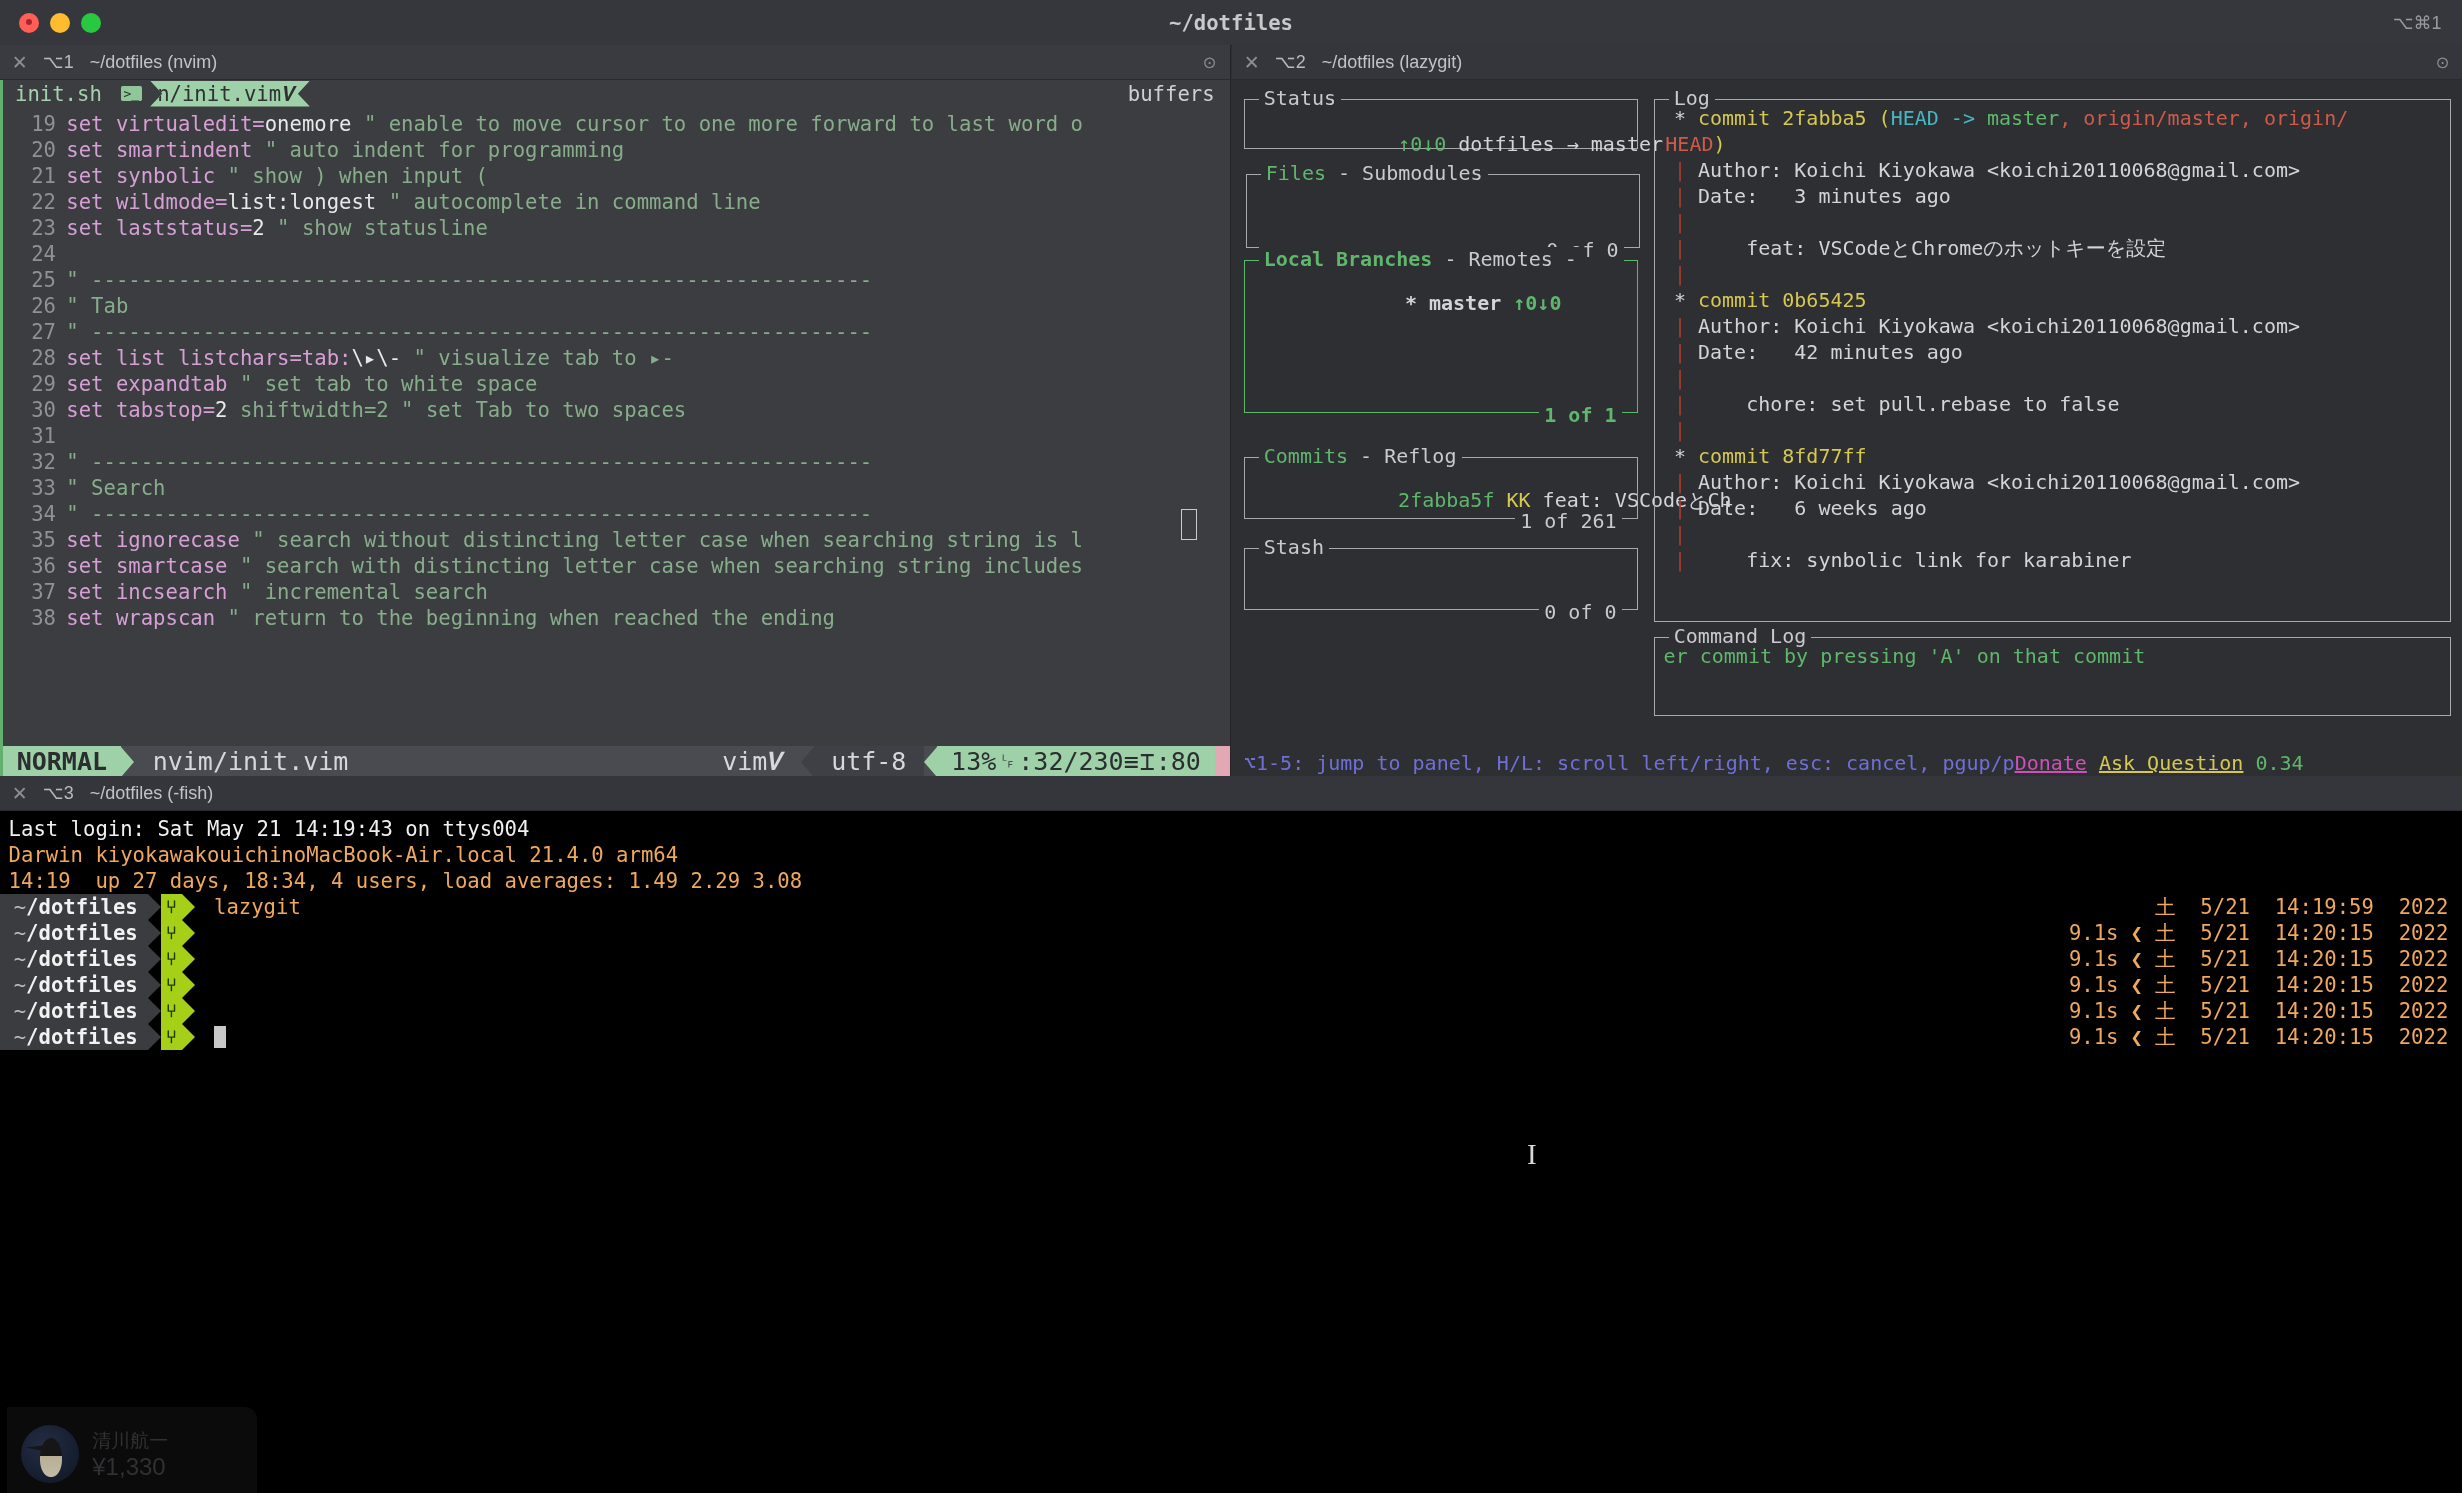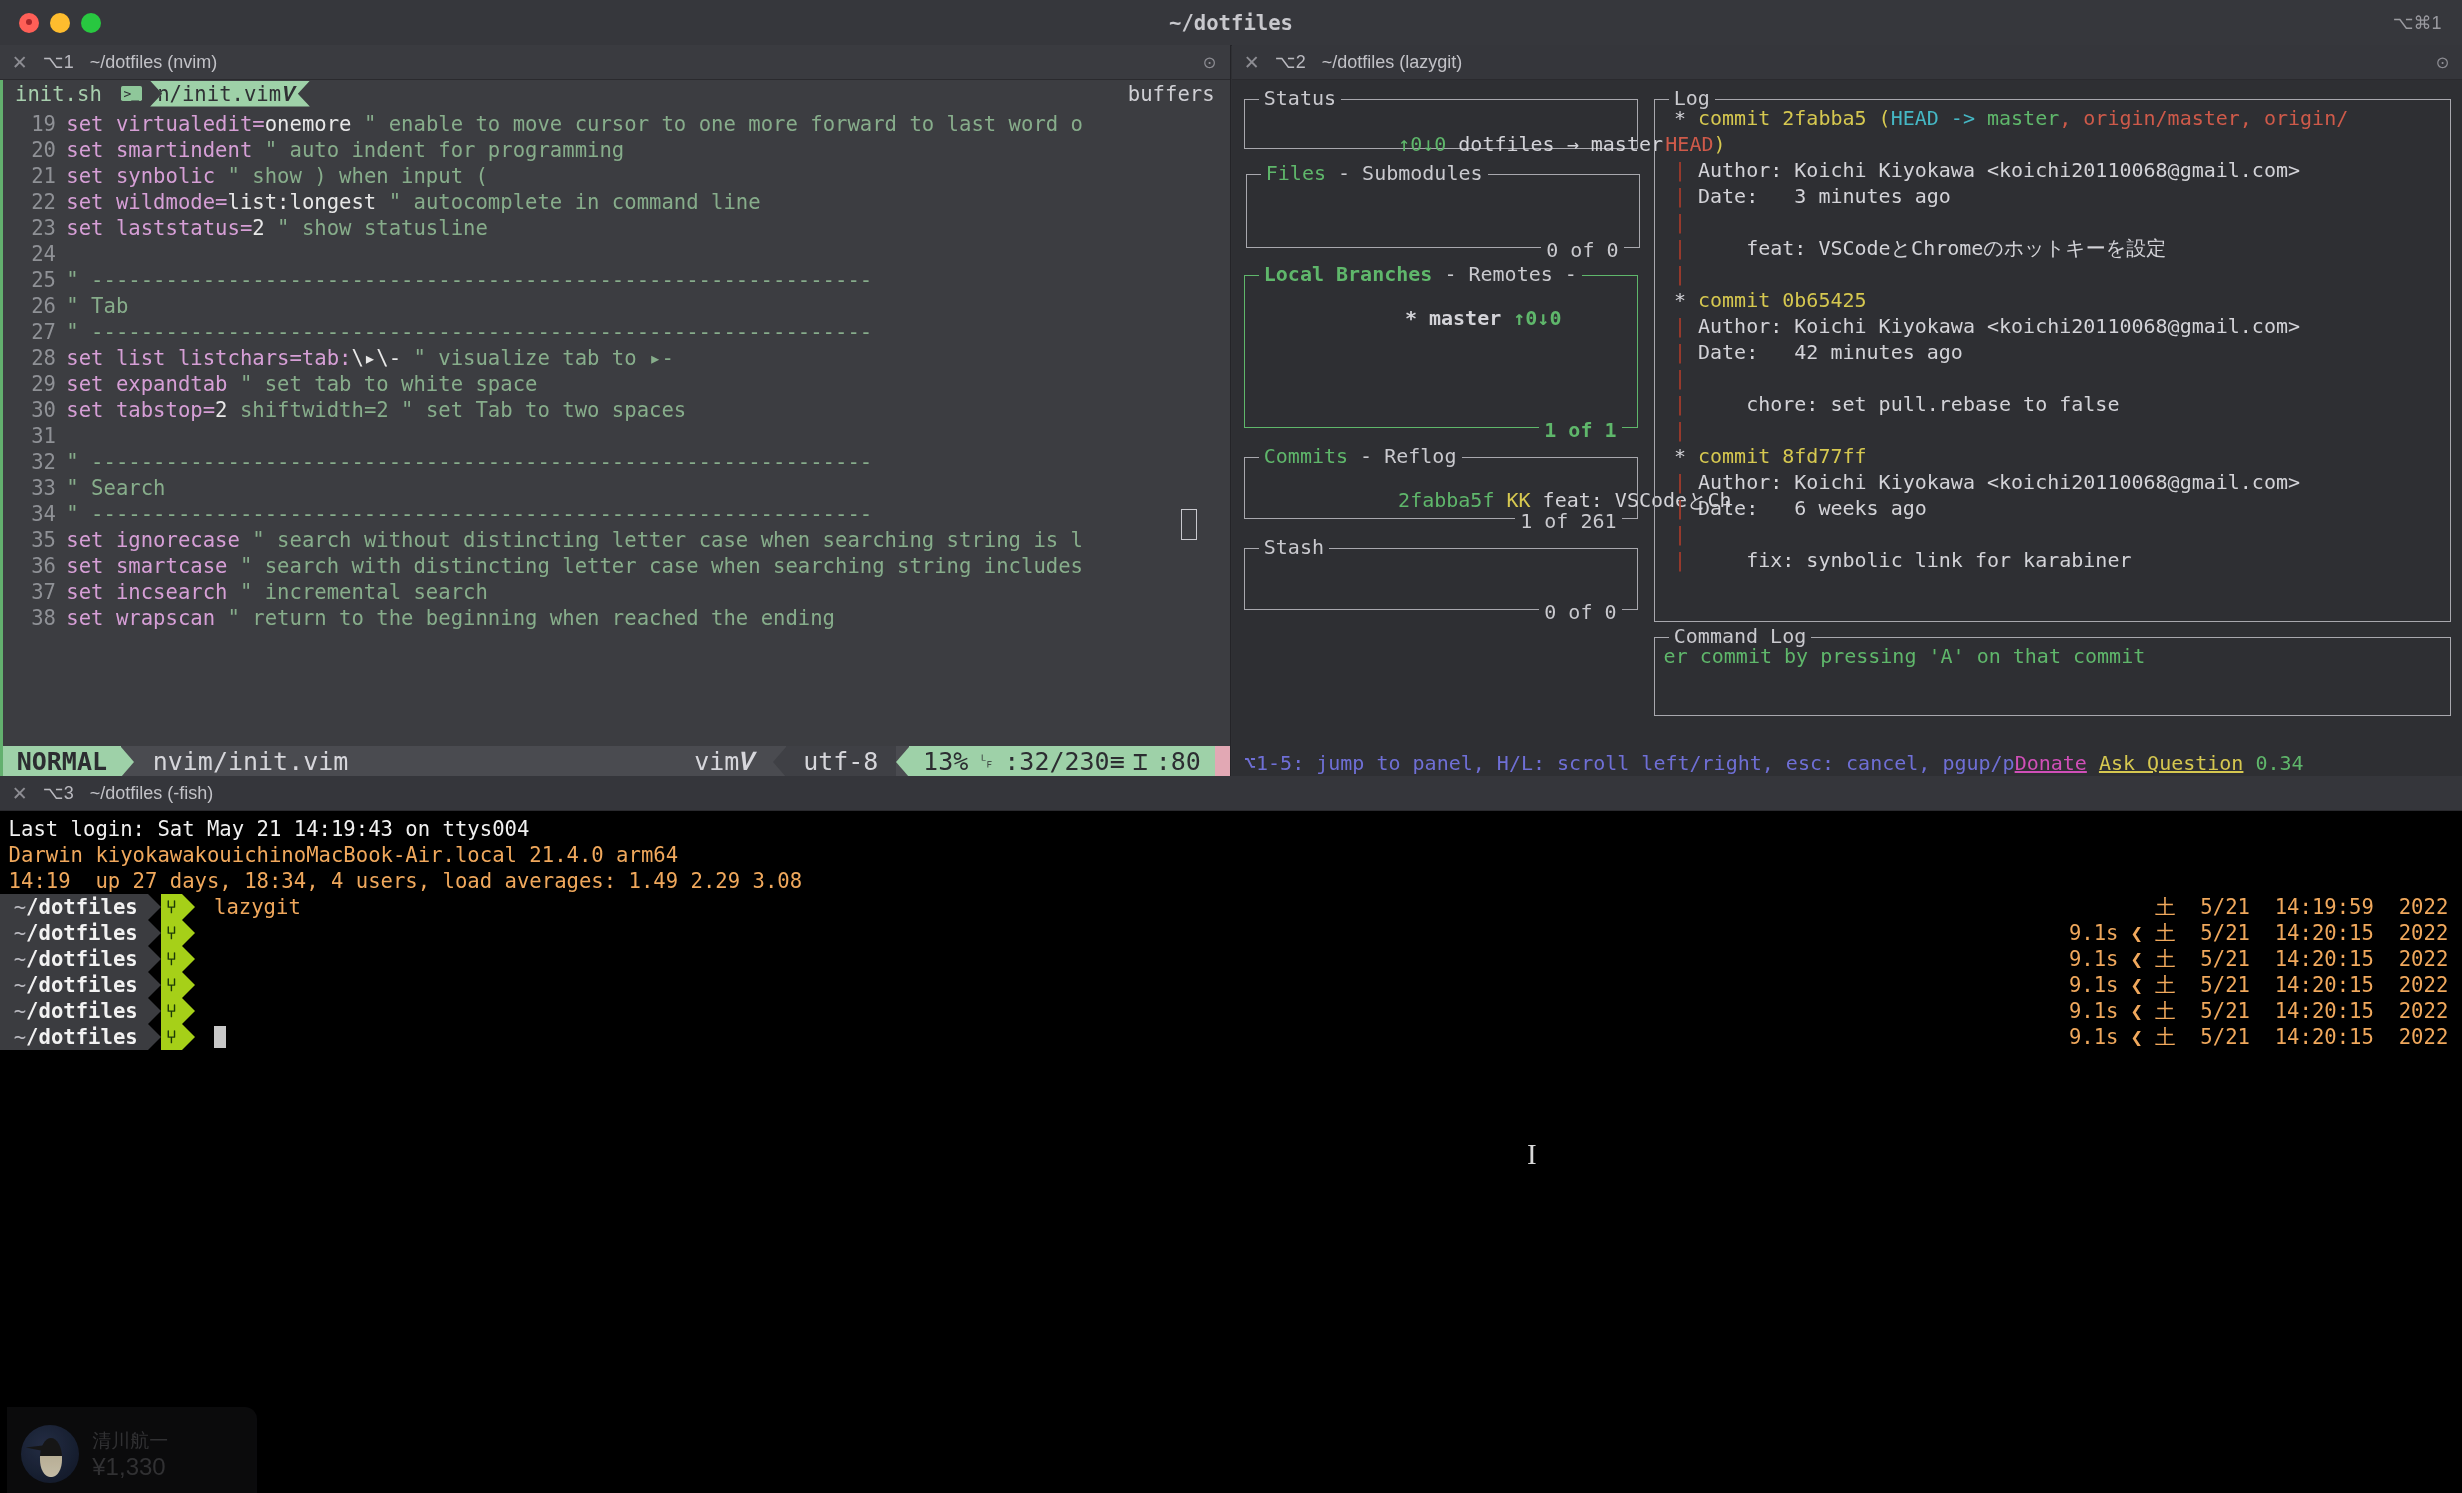--- a/index.html
+++ b/index.html
@@ -173,21 +173,21 @@
   }
   .sl-mode {
     background: #9ed1a8; color: #2c2d31; font-weight: bold;
     padding: 0 13.7px; height: 31px; display:flex; align-items:center;
   }
   .sl-arrow { width: 0;height:0; border-left: 13.7px solid #9ed1a8; border-top: 15.4px solid transparent; border-bottom: 15.4px solid transparent;}
   .sl-file { color: #d6d6db; margin-left: 19px; }
   .sl-spacer { flex: 1 }
   .sl-seg { color: #d6d6db; padding: 0 17px; display:flex; align-items:center; gap:1px; }
   .sl-seg-dark { background: #3f4045; height:31px; }
-  .sl-pct { background: #9ed1a8; color: #2c2d31; height:31px; display:flex;align-items:center; padding: 0 13.7px; gap:8px; font-weight: 500;}
+  .sl-pct { background: #9ed1a8; color: #2c2d31; height:31px; display:flex;align-items:center; padding: 0 13.7px; gap:1px; font-weight: 500;}
   .sl-chev-l { width:0;height:0;border-right:13.7px solid #3f4045;border-top:15.4px solid transparent;border-bottom:15.4px solid transparent; }
   .sl-chev-g { width:0;height:0;border-right:13.7px solid #9ed1a8;border-top:15.4px solid transparent;border-bottom:15.4px solid transparent; }
   .sl-end { width: 15.4px; height: 31px; background: #e2a8b4; }
   .vim-cursor-mark {
     position: absolute; right: 33px; top: 429px;
     width: 13.7px; height: 29px; border: 1.7px solid #c9c9ce;
     z-index: 3;
   }
 
   
@@ -455,21 +455,21 @@
           </div>
         </div>
 
         <div class="lg-box" style="left:14px; top:94px; width:394px; height:74px;">
           <span class="lg-legend">
             <span class="g">Files</span><span class="gw"> - Submodules</span>
           </span>
           <span class="lg-count gw">0 of 0</span>
         </div>
 
-        <div class="lg-box green" style="left:12px; top:195px; width:394px; height:153px;">
+        <div class="lg-box green" style="left:12px; top:180px; width:394px; height:153px;">
           <span class="lg-legend">
             <span class="gb">Local Branches</span><span class="gw"> - Remotes -</span>
           </span>
           <div class="lg-line" style="padding-top:3.4px;padding-left:15.4px;">
             <span class="wht" style="font-weight:bold;">* master</span><span class="wht"> </span><span class="grn" style="font-weight:bold;">↑0</span><span class="grn" style="font-weight:bold;">↓0</span>
           </div>
           <span class="lg-count gb">1 of 1</span>
         </div>
 
         <div class="lg-box" style="left:12px; top:377px; width:394px; height:62px;">

